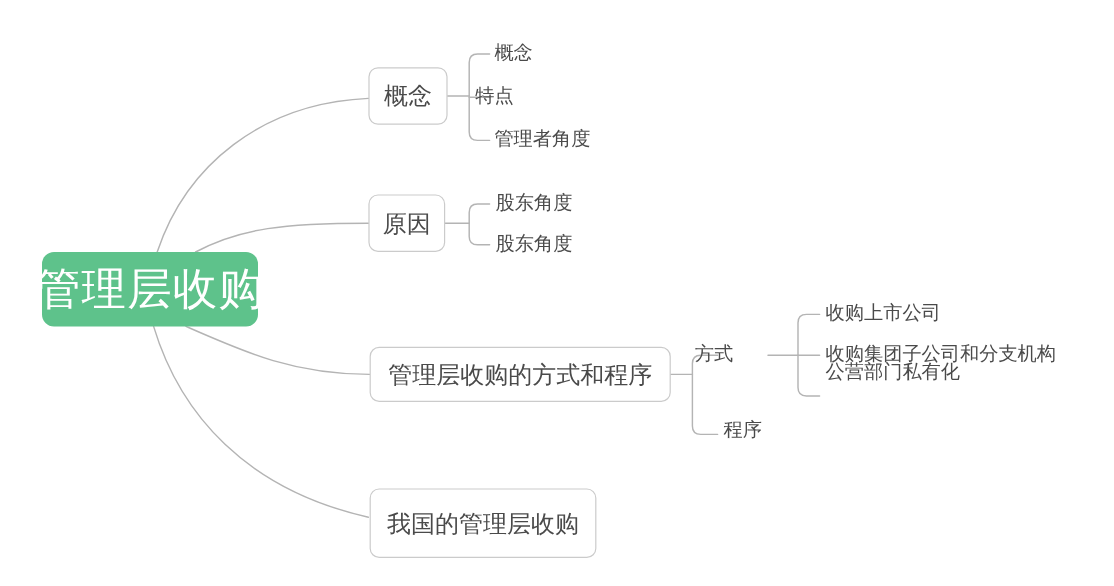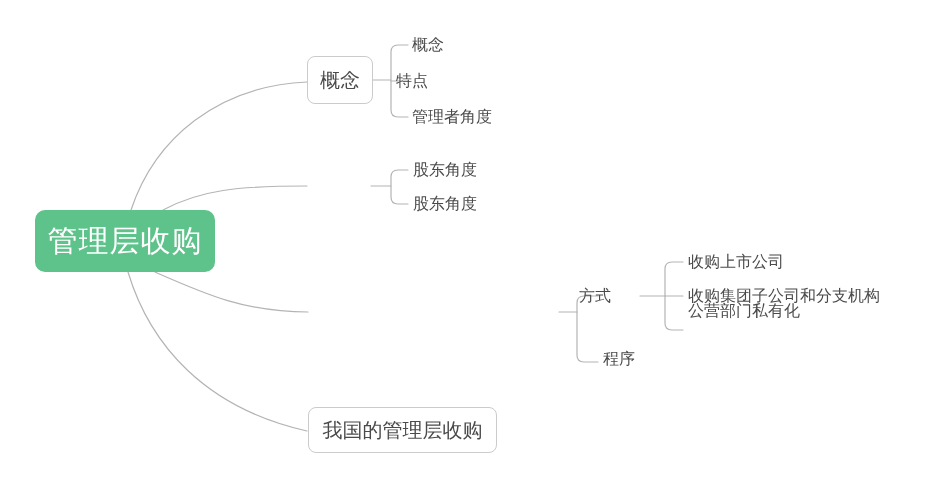--- a/index.html
+++ b/index.html
@@ -30,21 +30,21 @@
     color:var(--node-text);
     font-size:20px;
     white-space:nowrap;
     cursor:default;
   }
   .node.root{
     background:var(--root-bg);
     color:var(--root-text);
     border:none;
     border-radius:10px;
-    font-size:30px;
+    font-size:37px;
     letter-spacing:1px;
   }
   .leaf{
     position:absolute;
     color:var(--node-text);
     font-size:16px;
     line-height:22px;
     white-space:nowrap;
     cursor:default;
   }
@@ -73,23 +73,25 @@
 
     <path d="M640,296 L665,296"></path>
     <path d="M683,262 L672,262 Q665,262 665,269 L665,323 Q665,330 672,330 L683,330"></path>
     <path d="M665,296 L683,296"></path>
   </svg>
 
   <div class="node root" style="left:35px;top:210px;width:180px;height:62px">管理层收购</div>
 
   <div class="node" style="left:307px;top:56px;width:66px;height:48px">概念</div>
 
+  <div class="node" style="left:307px;top:162px;width:64px;height:48px">原因</div>
 
+  <div class="node" style="left:308px;top:289px;width:251px;height:46px">管理层收购的方式和程序</div>
 
-  <div class="node" style="left:308px;top:407px;width:189px;height:46px">我国的管理层收购</div>
+  <div class="node" style="left:308px;top:407px;width:189px;height:58px">我国的管理层收购</div>
 
   <div class="leaf" style="left:412px;top:34px">概念</div>
   <div class="leaf" style="left:396px;top:70px">特点</div>
   <div class="leaf" style="left:412px;top:106px">管理者角度</div>
 
   <div class="leaf" style="left:413px;top:159px">股东角度</div>
   <div class="leaf" style="left:413px;top:193px">股东角度</div>
 
   <div class="leaf" style="left:579px;top:285px">方式</div>
   <div class="leaf" style="left:603px;top:348px">程序</div>

